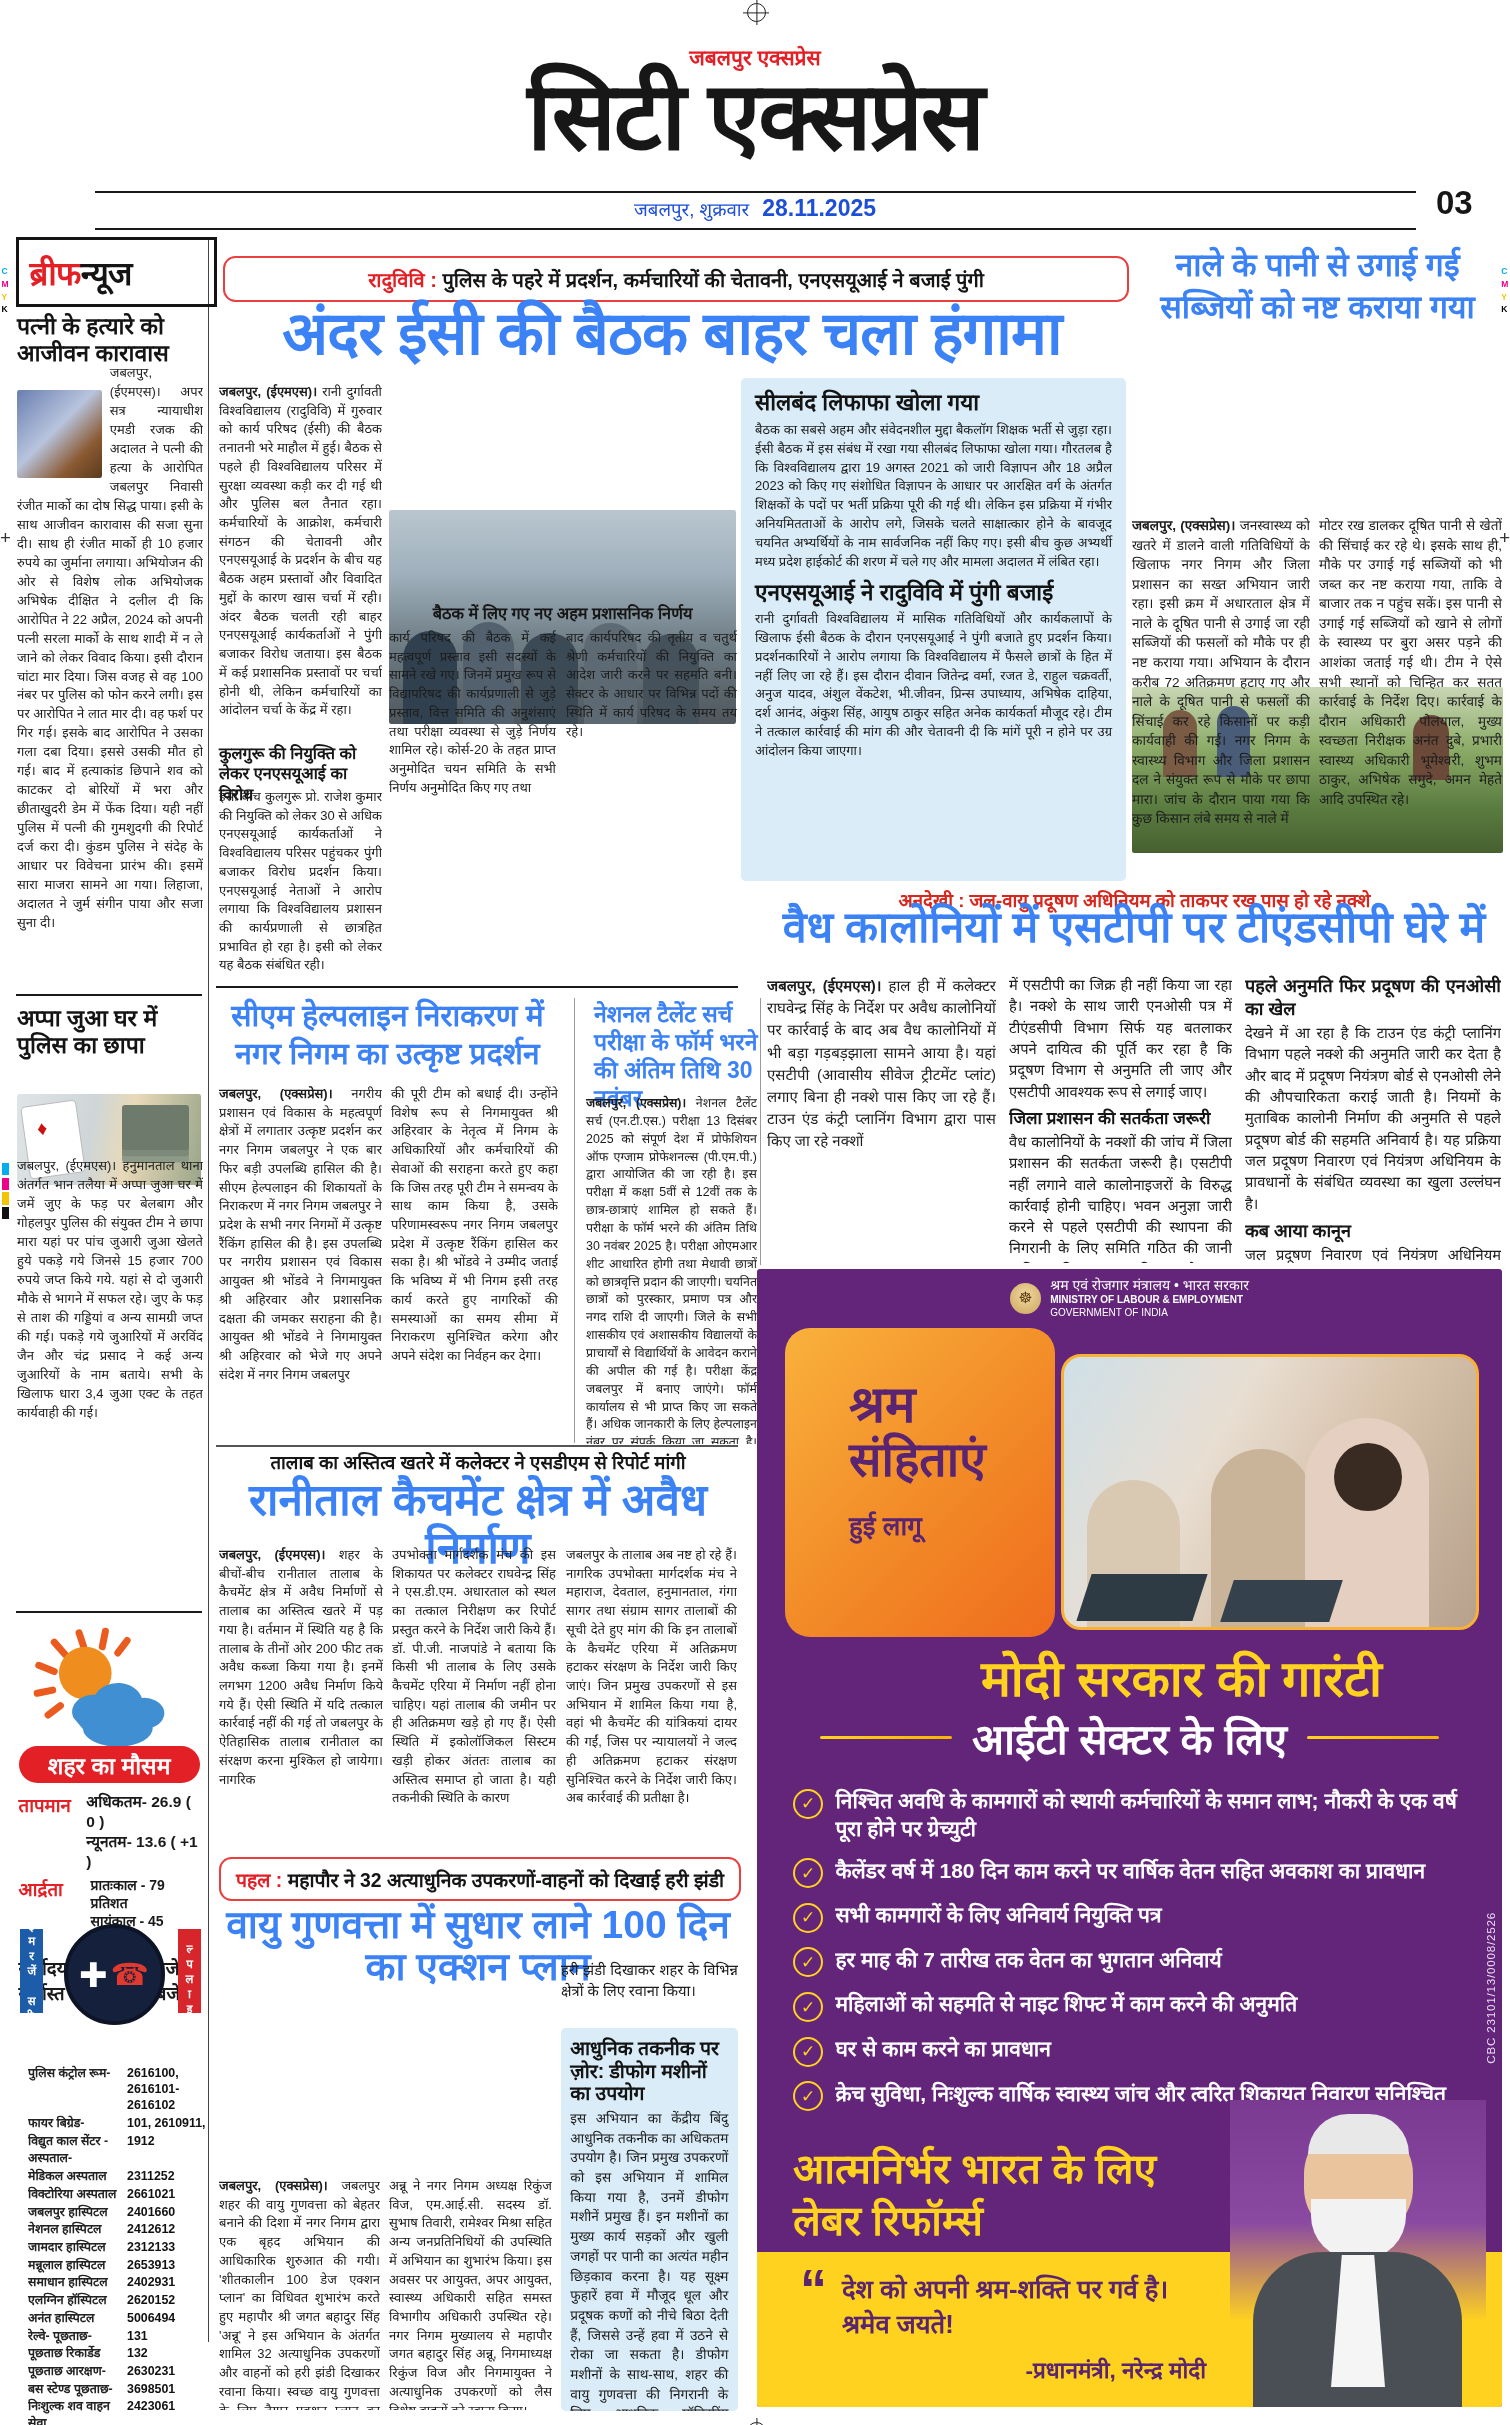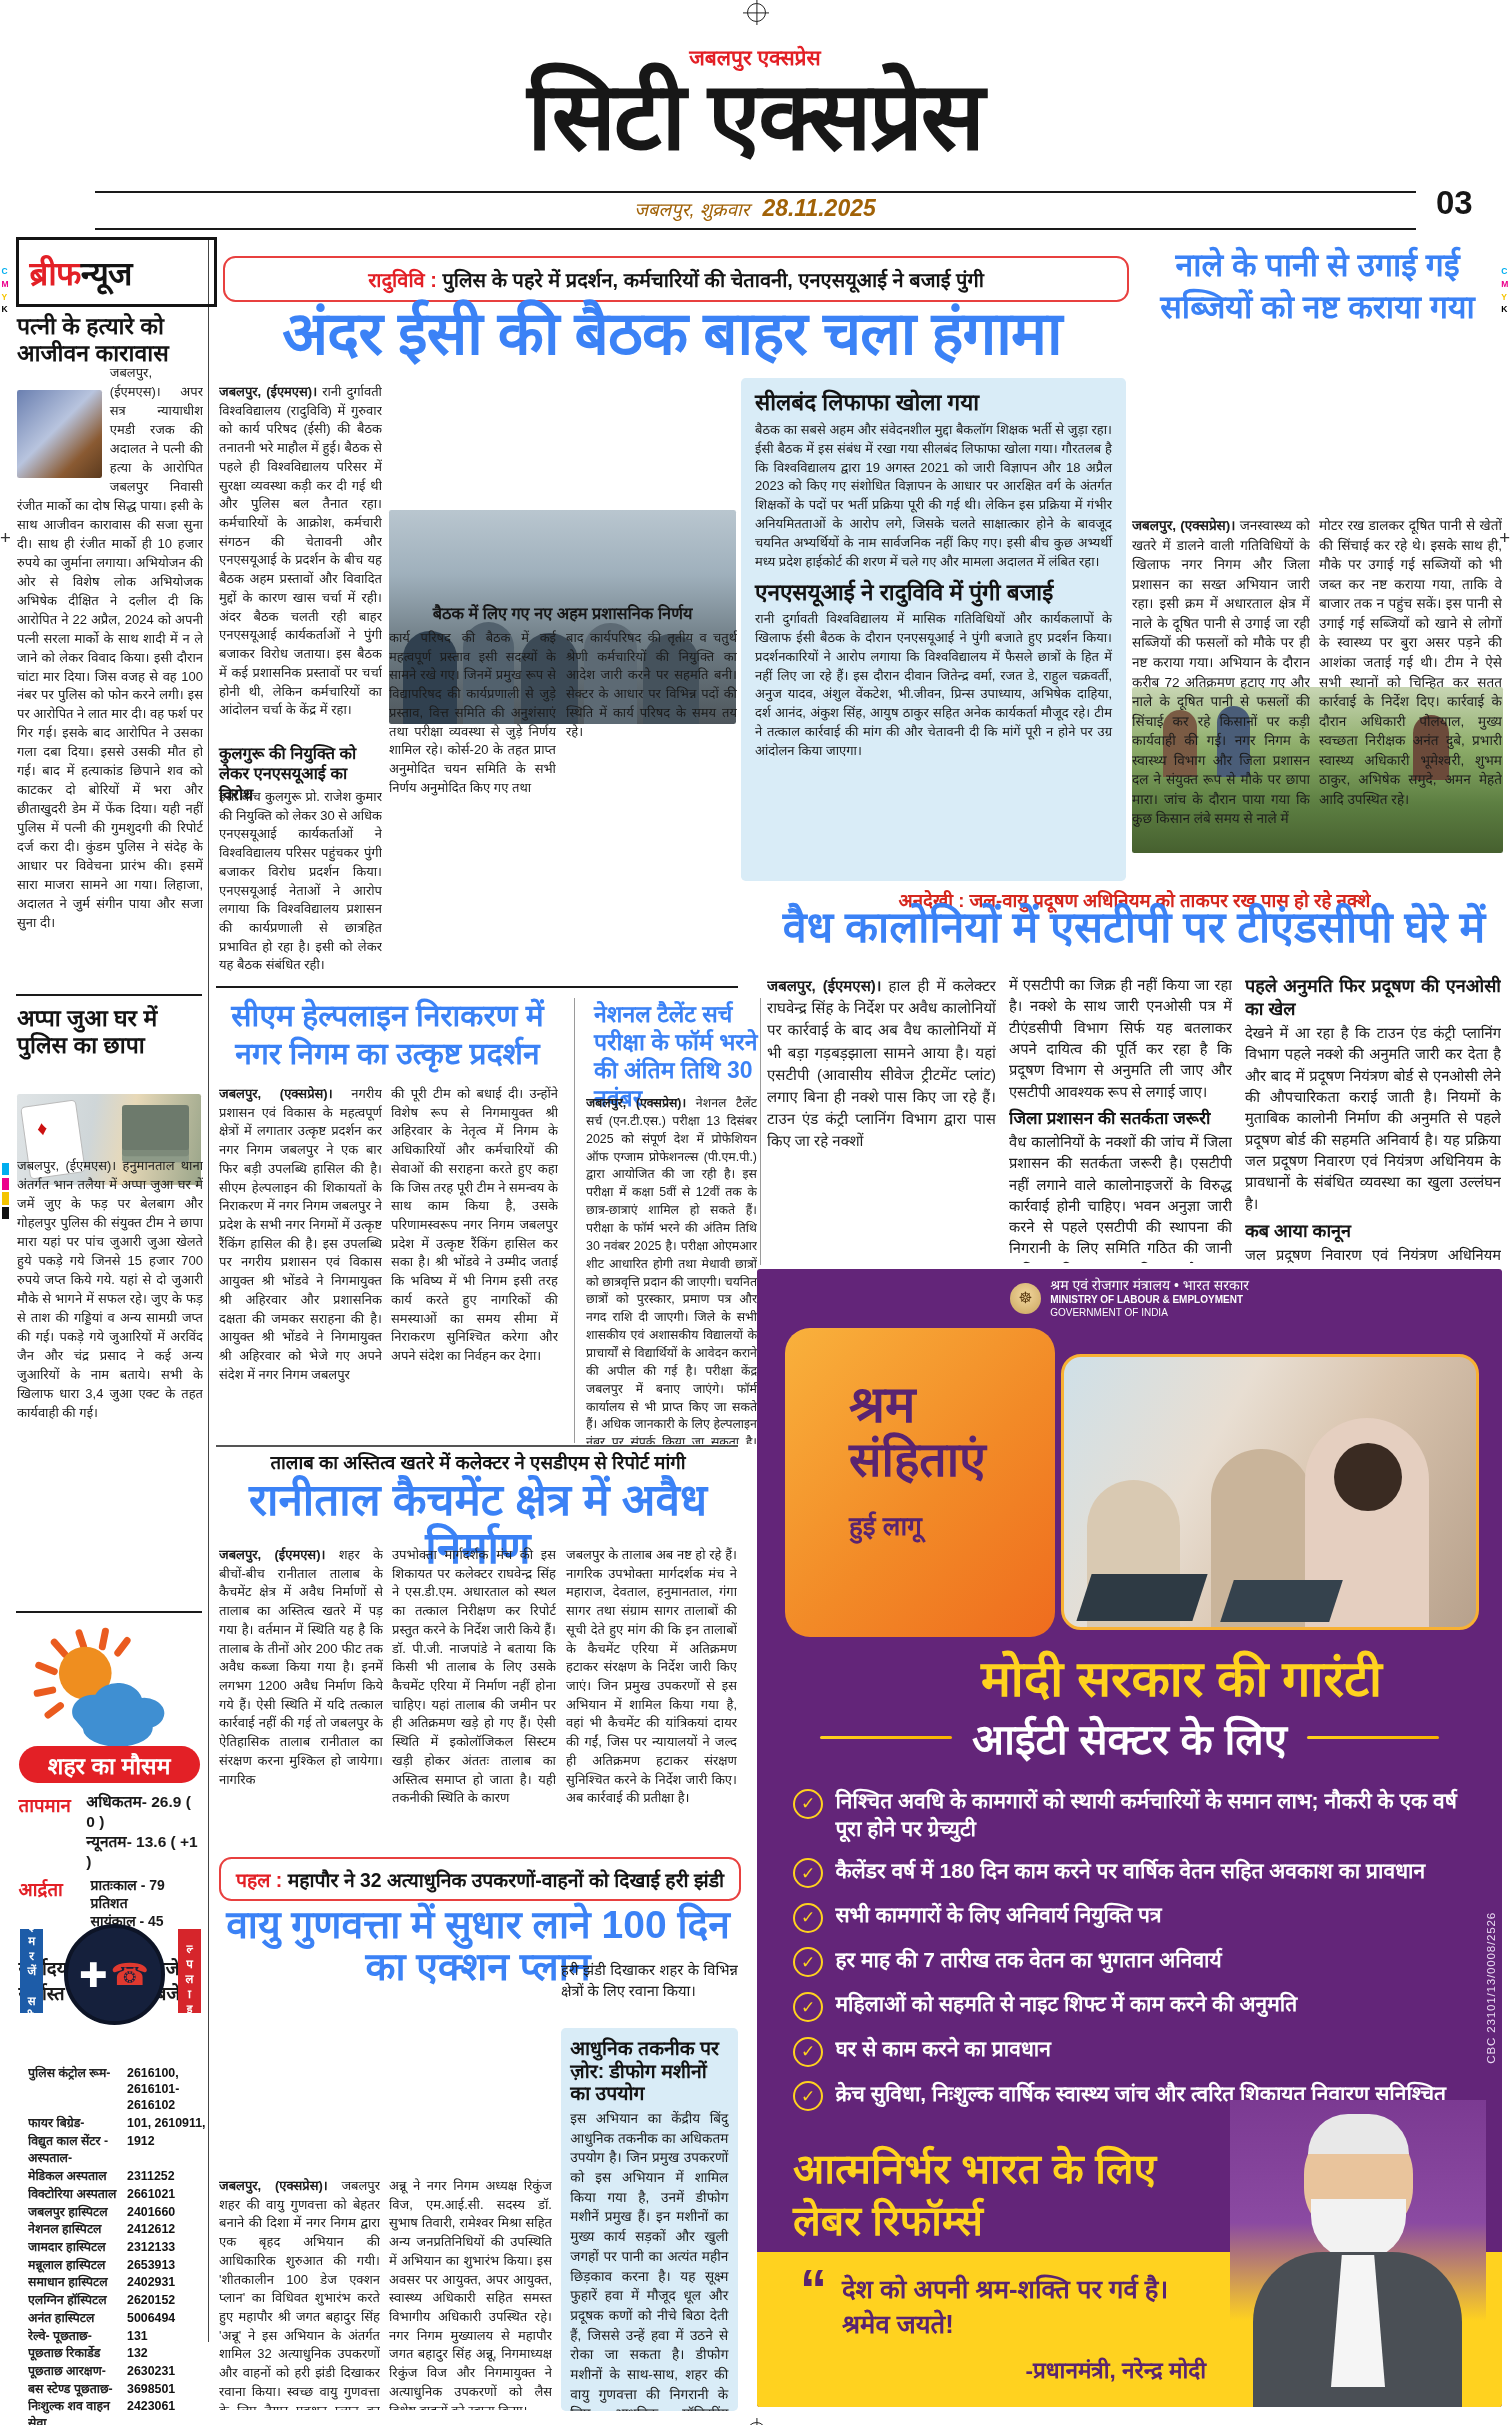--- a/index.html
+++ b/index.html
@@ -71,21 +71,21 @@
   <div class="abs" style="left:2.3px;top:1163px;">
     <div style="width:7px;height:12.4px;background:#00aeef;margin-bottom:2.3px;"></div>
     <div style="width:7px;height:12.4px;background:#ec008c;margin-bottom:2.3px;"></div>
     <div style="width:7px;height:12.4px;background:#f4c400;margin-bottom:2.3px;"></div>
     <div style="width:7px;height:12.4px;background:#111;"></div>
   </div>
 
   <div class="abs ctr" style="left:0;top:43px;width:1510px;font-size:21px;font-weight:900;color:#e32026;">जबलपुर एक्सप्रेस</div>
   <div class="abs ctr" style="left:0;top:67px;width:1510px;font-size:95px;font-weight:900;color:#171717;letter-spacing:-2.3px;line-height:1.05;">सिटी एक्सप्रेस</div>
   <div class="abs rule" style="left:95px;top:191px;width:1321px;height:1.6px;"></div>
-  <div class="abs ctr" style="left:0;top:195px;width:1510px;font-size:18.6px;color:#a16207;font-style:italic;">
+  <div class="abs ctr" style="left:0;top:195px;width:1510px;font-size:18.6px;color:#1d4ed8;">
     <span>जबलपुर, शुक्रवार</span>
     <span style="font-weight:900;font-size:23px;margin-left:7.8px;">28.11.2025</span>
   </div>
   <div class="abs rule" style="left:95px;top:228px;width:1321px;height:1.6px;"></div>
   <div class="abs" style="left:1436px;top:184px;font-size:33px;font-weight:900;color:#161616;">03</div>
 
   <div class="abs vrule" style="left:208px;top:237px;height:2105px;background:#444;"></div>
 
   <div class="abs sb-title-box" style="left:15.5px;top:237px;width:184px;height:64px;">
     <span class="sb-title red">ब्रीफ</span>

